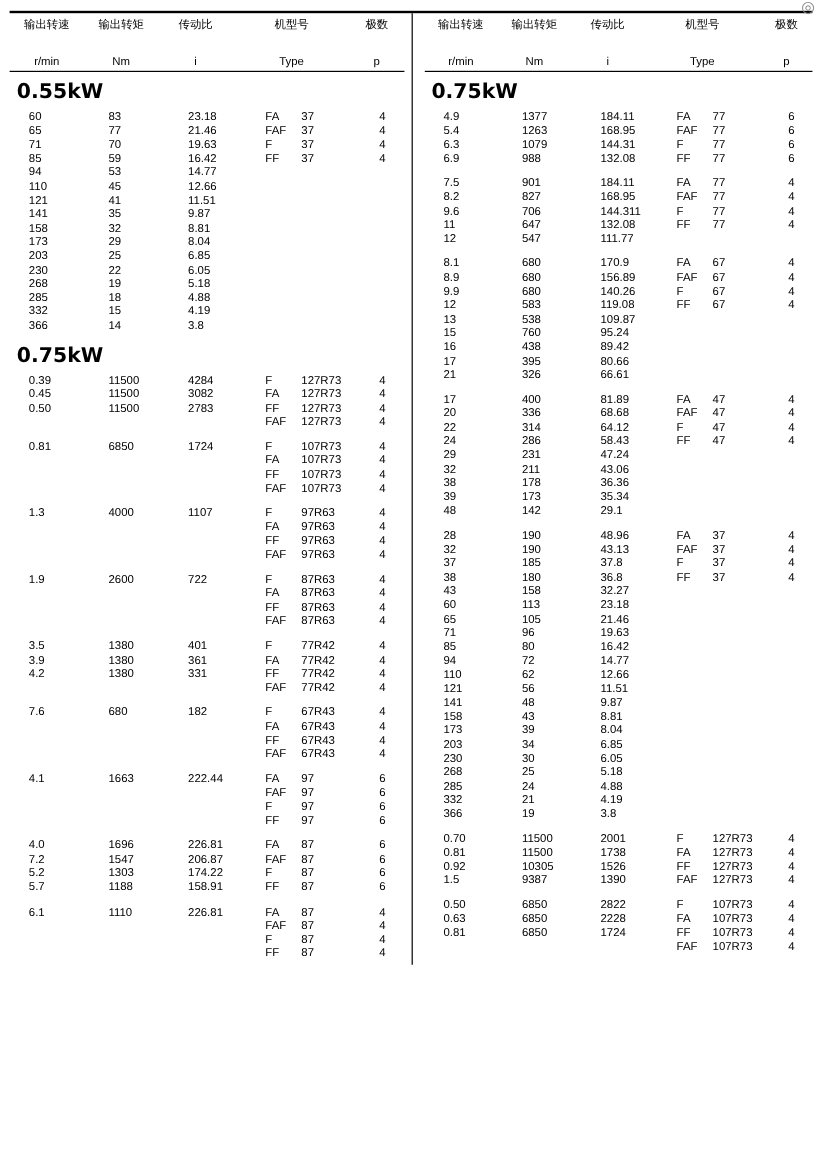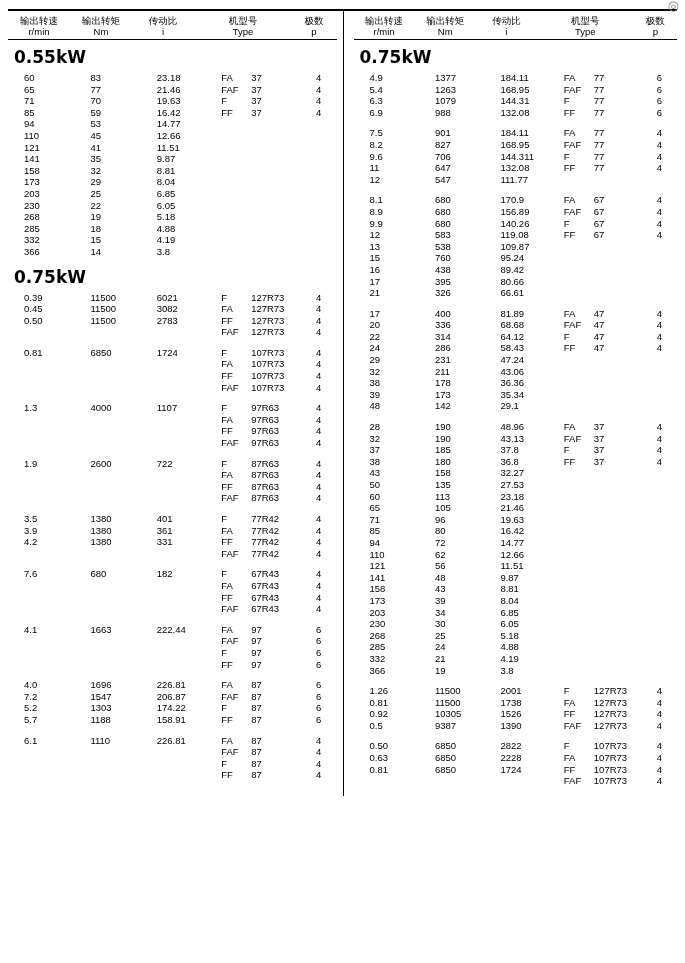--- a/index.html
+++ b/index.html
@@ -58,21 +58,21 @@
     display: flex;
     font-size: 9.5px;
     line-height: 11px;
     padding-top: 4px;
     padding-bottom: 2px;
   }
   .hdr .h {
     text-align: center;
   }
   .hdr .h .l1 { display: block; }
-  .hdr .h .l2 { display: block; }
+  .hdr .h .l2 { display: block; margin-top: 20px; }
   .hdr-rule {
     border: none;
     border-top: 1.5px solid #000;
     margin: 0 0 4px 0;
   }
 
   .c1 { width: 62px; }
   .c2 { width: 62px; }
   .c3 { width: 62px; }
   .c4 { width: 98px; }
@@ -157,21 +157,21 @@
             <div class="row"><div class="v1">173</div><div class="v2">29</div><div class="v3">8.04</div><div class="v4"></div><div class="v5"></div></div>
             <div class="row"><div class="v1">203</div><div class="v2">25</div><div class="v3">6.85</div><div class="v4"></div><div class="v5"></div></div>
             <div class="row"><div class="v1">230</div><div class="v2">22</div><div class="v3">6.05</div><div class="v4"></div><div class="v5"></div></div>
             <div class="row"><div class="v1">268</div><div class="v2">19</div><div class="v3">5.18</div><div class="v4"></div><div class="v5"></div></div>
             <div class="row"><div class="v1">285</div><div class="v2">18</div><div class="v3">4.88</div><div class="v4"></div><div class="v5"></div></div>
             <div class="row"><div class="v1">332</div><div class="v2">15</div><div class="v3">4.19</div><div class="v4"></div><div class="v5"></div></div>
             <div class="row"><div class="v1">366</div><div class="v2">14</div><div class="v3">3.8</div><div class="v4"></div><div class="v5"></div></div>
           </div>
           <div class="section-title">0.75kW</div>
           <div class="group">
-            <div class="row"><div class="v1">0.39</div><div class="v2">11500</div><div class="v3">6021</div><div class="v4"><span class="gear-code">F</span><span>127R73</span></div><div class="v5">4</div></div>
+            <div class="row"><div class="v1">0.39</div><div class="v2">11500</div><div class="v3">4284</div><div class="v4"><span class="gear-code">F</span><span>127R73</span></div><div class="v5">4</div></div>
             <div class="row"><div class="v1">0.45</div><div class="v2">11500</div><div class="v3">3082</div><div class="v4"><span class="gear-code">FA</span><span>127R73</span></div><div class="v5">4</div></div>
             <div class="row"><div class="v1">0.50</div><div class="v2">11500</div><div class="v3">2783</div><div class="v4"><span class="gear-code">FF</span><span>127R73</span></div><div class="v5">4</div></div>
             <div class="row"><div class="v1"></div><div class="v2"></div><div class="v3"></div><div class="v4"><span class="gear-code">FAF</span><span>127R73</span></div><div class="v5">4</div></div>
           </div>
           <div class="group">
             <div class="row"><div class="v1">0.81</div><div class="v2">6850</div><div class="v3">1724</div><div class="v4"><span class="gear-code">F</span><span>107R73</span></div><div class="v5">4</div></div>
             <div class="row"><div class="v1"></div><div class="v2"></div><div class="v3"></div><div class="v4"><span class="gear-code">FA</span><span>107R73</span></div><div class="v5">4</div></div>
             <div class="row"><div class="v1"></div><div class="v2"></div><div class="v3"></div><div class="v4"><span class="gear-code">FF</span><span>107R73</span></div><div class="v5">4</div></div>
             <div class="row"><div class="v1"></div><div class="v2"></div><div class="v3"></div><div class="v4"><span class="gear-code">FAF</span><span>107R73</span></div><div class="v5">4</div></div>
           </div>
@@ -280,43 +280,42 @@
             <div class="row"><div class="v1">38</div><div class="v2">178</div><div class="v3">36.36</div><div class="v4"></div><div class="v5"></div></div>
             <div class="row"><div class="v1">39</div><div class="v2">173</div><div class="v3">35.34</div><div class="v4"></div><div class="v5"></div></div>
             <div class="row"><div class="v1">48</div><div class="v2">142</div><div class="v3">29.1</div><div class="v4"></div><div class="v5"></div></div>
           </div>
           <div class="group">
             <div class="row"><div class="v1">28</div><div class="v2">190</div><div class="v3">48.96</div><div class="v4"><span class="gear-code">FA</span><span>37</span></div><div class="v5">4</div></div>
             <div class="row"><div class="v1">32</div><div class="v2">190</div><div class="v3">43.13</div><div class="v4"><span class="gear-code">FAF</span><span>37</span></div><div class="v5">4</div></div>
             <div class="row"><div class="v1">37</div><div class="v2">185</div><div class="v3">37.8</div><div class="v4"><span class="gear-code">F</span><span>37</span></div><div class="v5">4</div></div>
             <div class="row"><div class="v1">38</div><div class="v2">180</div><div class="v3">36.8</div><div class="v4"><span class="gear-code">FF</span><span>37</span></div><div class="v5">4</div></div>
             <div class="row"><div class="v1">43</div><div class="v2">158</div><div class="v3">32.27</div><div class="v4"></div><div class="v5"></div></div>
-            <div class="row"><div class="v1">50</div><div class="v2">135</div><div class="v3">27.53</div><div class="v4"></div><div class="v5"></div></div>
             <div class="row"><div class="v1">60</div><div class="v2">113</div><div class="v3">23.18</div><div class="v4"></div><div class="v5"></div></div>
             <div class="row"><div class="v1">65</div><div class="v2">105</div><div class="v3">21.46</div><div class="v4"></div><div class="v5"></div></div>
             <div class="row"><div class="v1">71</div><div class="v2">96</div><div class="v3">19.63</div><div class="v4"></div><div class="v5"></div></div>
             <div class="row"><div class="v1">85</div><div class="v2">80</div><div class="v3">16.42</div><div class="v4"></div><div class="v5"></div></div>
             <div class="row"><div class="v1">94</div><div class="v2">72</div><div class="v3">14.77</div><div class="v4"></div><div class="v5"></div></div>
             <div class="row"><div class="v1">110</div><div class="v2">62</div><div class="v3">12.66</div><div class="v4"></div><div class="v5"></div></div>
             <div class="row"><div class="v1">121</div><div class="v2">56</div><div class="v3">11.51</div><div class="v4"></div><div class="v5"></div></div>
             <div class="row"><div class="v1">141</div><div class="v2">48</div><div class="v3">9.87</div><div class="v4"></div><div class="v5"></div></div>
             <div class="row"><div class="v1">158</div><div class="v2">43</div><div class="v3">8.81</div><div class="v4"></div><div class="v5"></div></div>
             <div class="row"><div class="v1">173</div><div class="v2">39</div><div class="v3">8.04</div><div class="v4"></div><div class="v5"></div></div>
             <div class="row"><div class="v1">203</div><div class="v2">34</div><div class="v3">6.85</div><div class="v4"></div><div class="v5"></div></div>
             <div class="row"><div class="v1">230</div><div class="v2">30</div><div class="v3">6.05</div><div class="v4"></div><div class="v5"></div></div>
             <div class="row"><div class="v1">268</div><div class="v2">25</div><div class="v3">5.18</div><div class="v4"></div><div class="v5"></div></div>
             <div class="row"><div class="v1">285</div><div class="v2">24</div><div class="v3">4.88</div><div class="v4"></div><div class="v5"></div></div>
             <div class="row"><div class="v1">332</div><div class="v2">21</div><div class="v3">4.19</div><div class="v4"></div><div class="v5"></div></div>
             <div class="row"><div class="v1">366</div><div class="v2">19</div><div class="v3">3.8</div><div class="v4"></div><div class="v5"></div></div>
           </div>
           <div class="group">
-            <div class="row"><div class="v1">1.26</div><div class="v2">11500</div><div class="v3">2001</div><div class="v4"><span class="gear-code">F</span><span>127R73</span></div><div class="v5">4</div></div>
+            <div class="row"><div class="v1">0.70</div><div class="v2">11500</div><div class="v3">2001</div><div class="v4"><span class="gear-code">F</span><span>127R73</span></div><div class="v5">4</div></div>
             <div class="row"><div class="v1">0.81</div><div class="v2">11500</div><div class="v3">1738</div><div class="v4"><span class="gear-code">FA</span><span>127R73</span></div><div class="v5">4</div></div>
             <div class="row"><div class="v1">0.92</div><div class="v2">10305</div><div class="v3">1526</div><div class="v4"><span class="gear-code">FF</span><span>127R73</span></div><div class="v5">4</div></div>
-            <div class="row"><div class="v1">0.5</div><div class="v2">9387</div><div class="v3">1390</div><div class="v4"><span class="gear-code">FAF</span><span>127R73</span></div><div class="v5">4</div></div>
+            <div class="row"><div class="v1">1.5</div><div class="v2">9387</div><div class="v3">1390</div><div class="v4"><span class="gear-code">FAF</span><span>127R73</span></div><div class="v5">4</div></div>
           </div>
           <div class="group">
             <div class="row"><div class="v1">0.50</div><div class="v2">6850</div><div class="v3">2822</div><div class="v4"><span class="gear-code">F</span><span>107R73</span></div><div class="v5">4</div></div>
             <div class="row"><div class="v1">0.63</div><div class="v2">6850</div><div class="v3">2228</div><div class="v4"><span class="gear-code">FA</span><span>107R73</span></div><div class="v5">4</div></div>
             <div class="row"><div class="v1">0.81</div><div class="v2">6850</div><div class="v3">1724</div><div class="v4"><span class="gear-code">FF</span><span>107R73</span></div><div class="v5">4</div></div>
             <div class="row"><div class="v1"></div><div class="v2"></div><div class="v3"></div><div class="v4"><span class="gear-code">FAF</span><span>107R73</span></div><div class="v5">4</div></div>
           </div>
         </div>
     </div>
 

